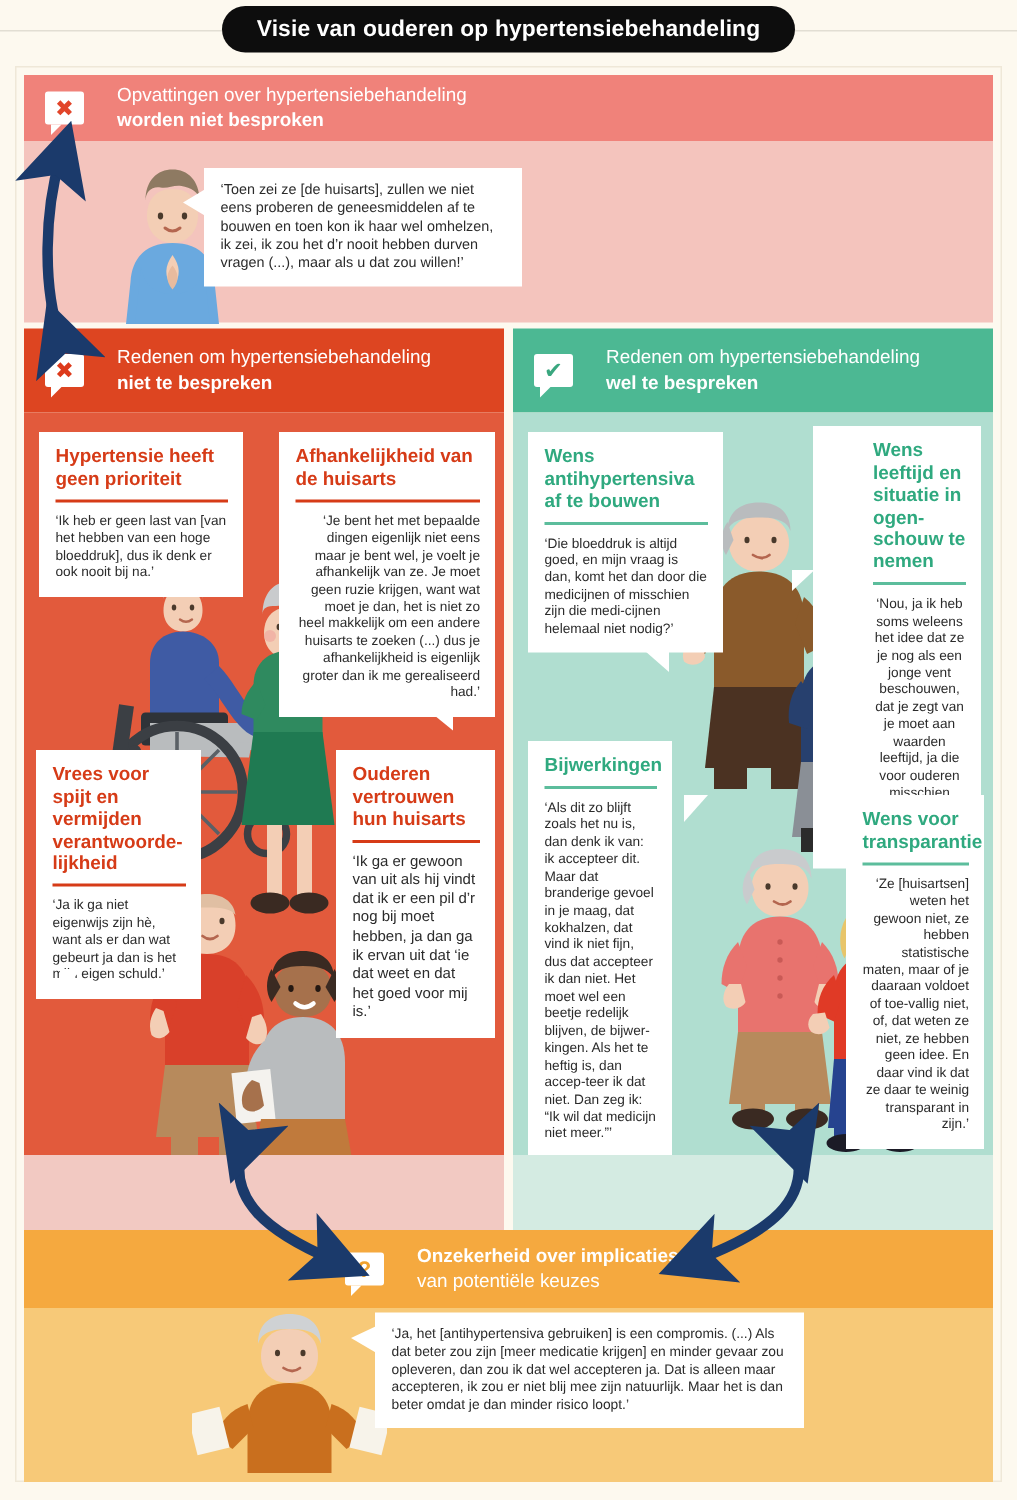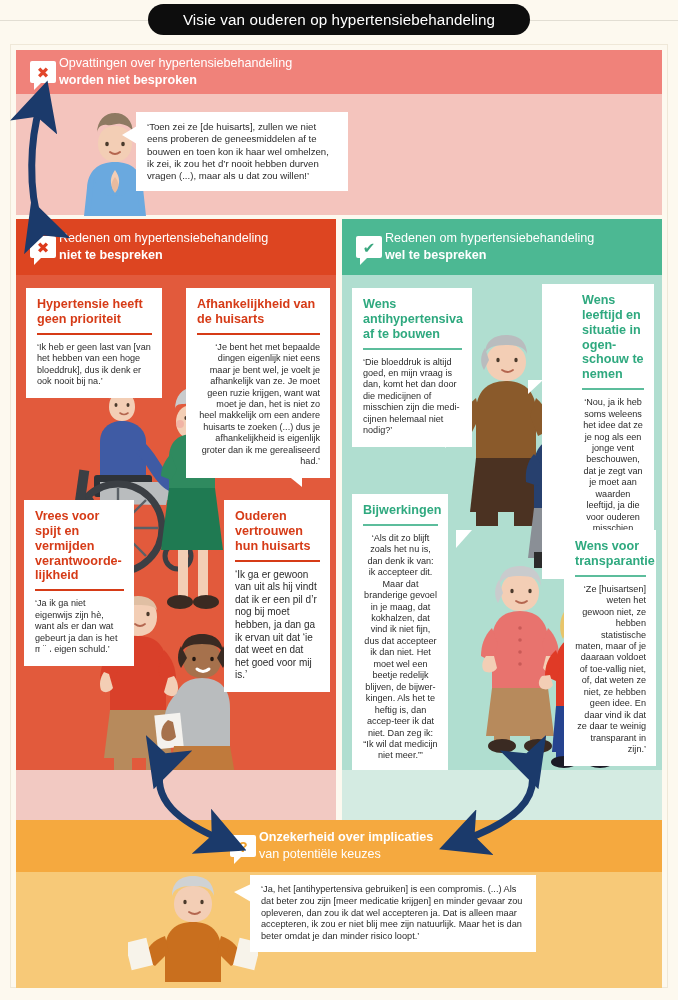--- a/index.html
+++ b/index.html
@@ -9,41 +9,41 @@
     -webkit-font-smoothing:antialiased;
   }
   #page{position:relative;width:678px;height:1000px;overflow:hidden;background:#fdf9ef;}
 
   
   .title-rule{position:absolute;left:0;top:20px;width:678px;height:1px;background:#e2ded3;}
   .title-pill{
     position:absolute;left:148px;top:4px;width:382px;height:31px;
     background:#0d0d0d;border-radius:16px;color:#fff;
     display:flex;align-items:center;justify-content:center;
-    font-size:15.2px;font-weight:normal;letter-spacing:.1px;
+    font-size:15.2px;font-weight:bold;letter-spacing:.1px;
   }
 
   
   .frame{position:absolute;left:10px;top:44px;width:658px;height:944px;background:#fdf9ef;border:1px solid #efe8d8;box-sizing:border-box;}
 
   
   .sec-top{position:absolute;left:16px;top:50px;width:646px;height:165px;background:#f4c4bd;}
   .bar{display:flex;align-items:center;box-sizing:border-box;}
   .bar-top{position:absolute;left:16px;top:50px;width:646px;height:44px;background:#f0827a;}
   .bar-red{position:absolute;left:16px;top:219px;width:320px;height:56px;background:#dd4521;}
   .bar-green{position:absolute;left:342px;top:219px;width:320px;height:56px;background:#4cb893;}
   .bar-orange{position:absolute;left:16px;top:820px;width:646px;height:52px;background:#f5a93f;}
 
   .bar-ico{
     width:26px;height:22px;background:#fff;border-radius:2px;flex:none;
     position:relative;margin-left:14px;display:flex;align-items:center;justify-content:center;
     font-size:15px;font-weight:bold;line-height:1;
   }
   .bar-ico:after{content:"";position:absolute;left:4px;bottom:-7px;border-left:7px solid #fff;border-bottom:7px solid transparent;}
-  .bar-txt{margin-left:3px;color:#fff;font-size:12.6px;line-height:1.33;}
+  .bar-txt{margin-left:22px;color:#fff;font-size:12.6px;line-height:1.33;}
   .bar-txt .l2{font-weight:bold;}
 
   
   .panel-red{position:absolute;left:16px;top:275px;width:320px;height:495px;background:#e25a3c;}
   .panel-green{position:absolute;left:342px;top:275px;width:320px;height:495px;background:#b0ded0;}
   .sec-bottom{position:absolute;left:16px;top:770px;width:646px;height:50px;}
   .sec-bottom .l{position:absolute;left:0;top:0;width:320px;height:50px;background:#f2c9c2;}
   .sec-bottom .r{position:absolute;left:326px;top:0;width:320px;height:50px;background:#d4ebe2;}
   .orange-body{position:absolute;left:16px;top:872px;width:646px;height:116px;background:#f7c978;}
 
@@ -312,38 +312,38 @@
       <path d="M70 58c8 7 11 16 11 26l-11 5-5-16z" fill="#e03a26"></path>
       <path d="M4 84c-4 4-4 9-1 12 5 3 10 1 12-3l-3-10z" fill="#f3ceb5"></path>
       <path d="M18 114h52l4 46H14z" fill="#26438f"></path>
       <rect x="18" y="154" width="18" height="14" fill="#26438f"></rect>
       <rect x="52" y="154" width="18" height="14" fill="#26438f"></rect>
       <ellipse cx="26" cy="170" rx="13" ry="6" fill="#1b1b26"></ellipse>
       <ellipse cx="62" cy="170" rx="13" ry="6" fill="#1b1b26"></ellipse>
     </svg>
   </div>
 
-  <div class="card" style="left:352px;top:288px;width:120px;">
+  <div class="card" style="left:352px;top:288px;width:130px;">
     <div class="hd grn-hd" style="font-size:12.6px;">Wens antihypertensiva af te bouwen</div>
     <div class="rule grn-rule"></div>
     <div class="q" style="font-size:9.1px;">‘Die bloeddruk is altijd goed, en mijn vraag is dan, komt het dan door die medicijnen of misschien zijn die medi-cijnen helemaal niet nodig?’</div>
   </div>
   <div class="tail" style="left:430px;top:434px;border-right:16px solid #fff;border-bottom:14px solid transparent;"></div>
 
   <div class="card" style="left:542px;top:284px;width:112px;padding-left:40px;">
     <div class="hd grn-hd" style="font-size:12.6px;">Wens leeftijd en situatie in ogen-schouw te nemen</div>
     <div class="rule grn-rule"></div>
     <div class="q" style="font-size:9.1px;text-align:center;">‘Nou, ja ik heb soms weleens het idee dat ze je nog als een jonge vent beschouwen, dat je zegt van je moet aan waarden leeftijd, ja die voor ouderen misschien helemaal niet meer zo relevant zijn.’</div>
   </div>
   <div class="tail" style="left:528px;top:380px;border-left:15px solid #fff;border-bottom:14px solid transparent;"></div>
 
   <div class="card" style="left:352px;top:494px;width:96px;">
     <div class="hd grn-hd" style="font-size:12.6px;">Bijwerkingen</div>
     <div class="rule grn-rule"></div>
-    <div class="q" style="font-size:9.1px;text-align:center;">‘Als dit zo blijft zoals het nu is, dan denk ik van: ik accepteer dit. Maar dat branderige gevoel in je maag, dat kokhalzen, dat vind ik niet fijn, dus dat accepteer ik dan niet. Het moet wel een beetje redelijk blijven, de bijwer-kingen. Als het te heftig is, dan accep-teer ik dat niet. Dan zeg ik: “Ik wil dat medicijn niet meer.”’</div>
+    <div class="q" style="font-size:9.1px;">‘Als dit zo blijft zoals het nu is, dan denk ik van: ik accepteer dit. Maar dat branderige gevoel in je maag, dat kokhalzen, dat vind ik niet fijn, dus dat accepteer ik dan niet. Het moet wel een beetje redelijk blijven, de bijwer-kingen. Als het te heftig is, dan accep-teer ik dat niet. Dan zeg ik: “Ik wil dat medicijn niet meer.”’</div>
   </div>
   <div class="tail" style="left:456px;top:530px;border-left:16px solid #fff;border-bottom:18px solid transparent;"></div>
 
   <div class="card" style="left:564px;top:530px;width:92px;">
     <div class="hd grn-hd" style="font-size:12.6px;">Wens voor transparantie</div>
     <div class="rule grn-rule"></div>
     <div class="q" style="font-size:9.1px;text-align:right;">‘Ze [huisartsen] weten het gewoon niet, ze hebben statistische maten, maar of je daaraan voldoet of toe-vallig niet, of, dat weten ze niet, ze hebben geen idee. En daar vind ik dat ze daar te weinig transparant in zijn.’</div>
   </div>
 
   <div class="sec-bottom">

